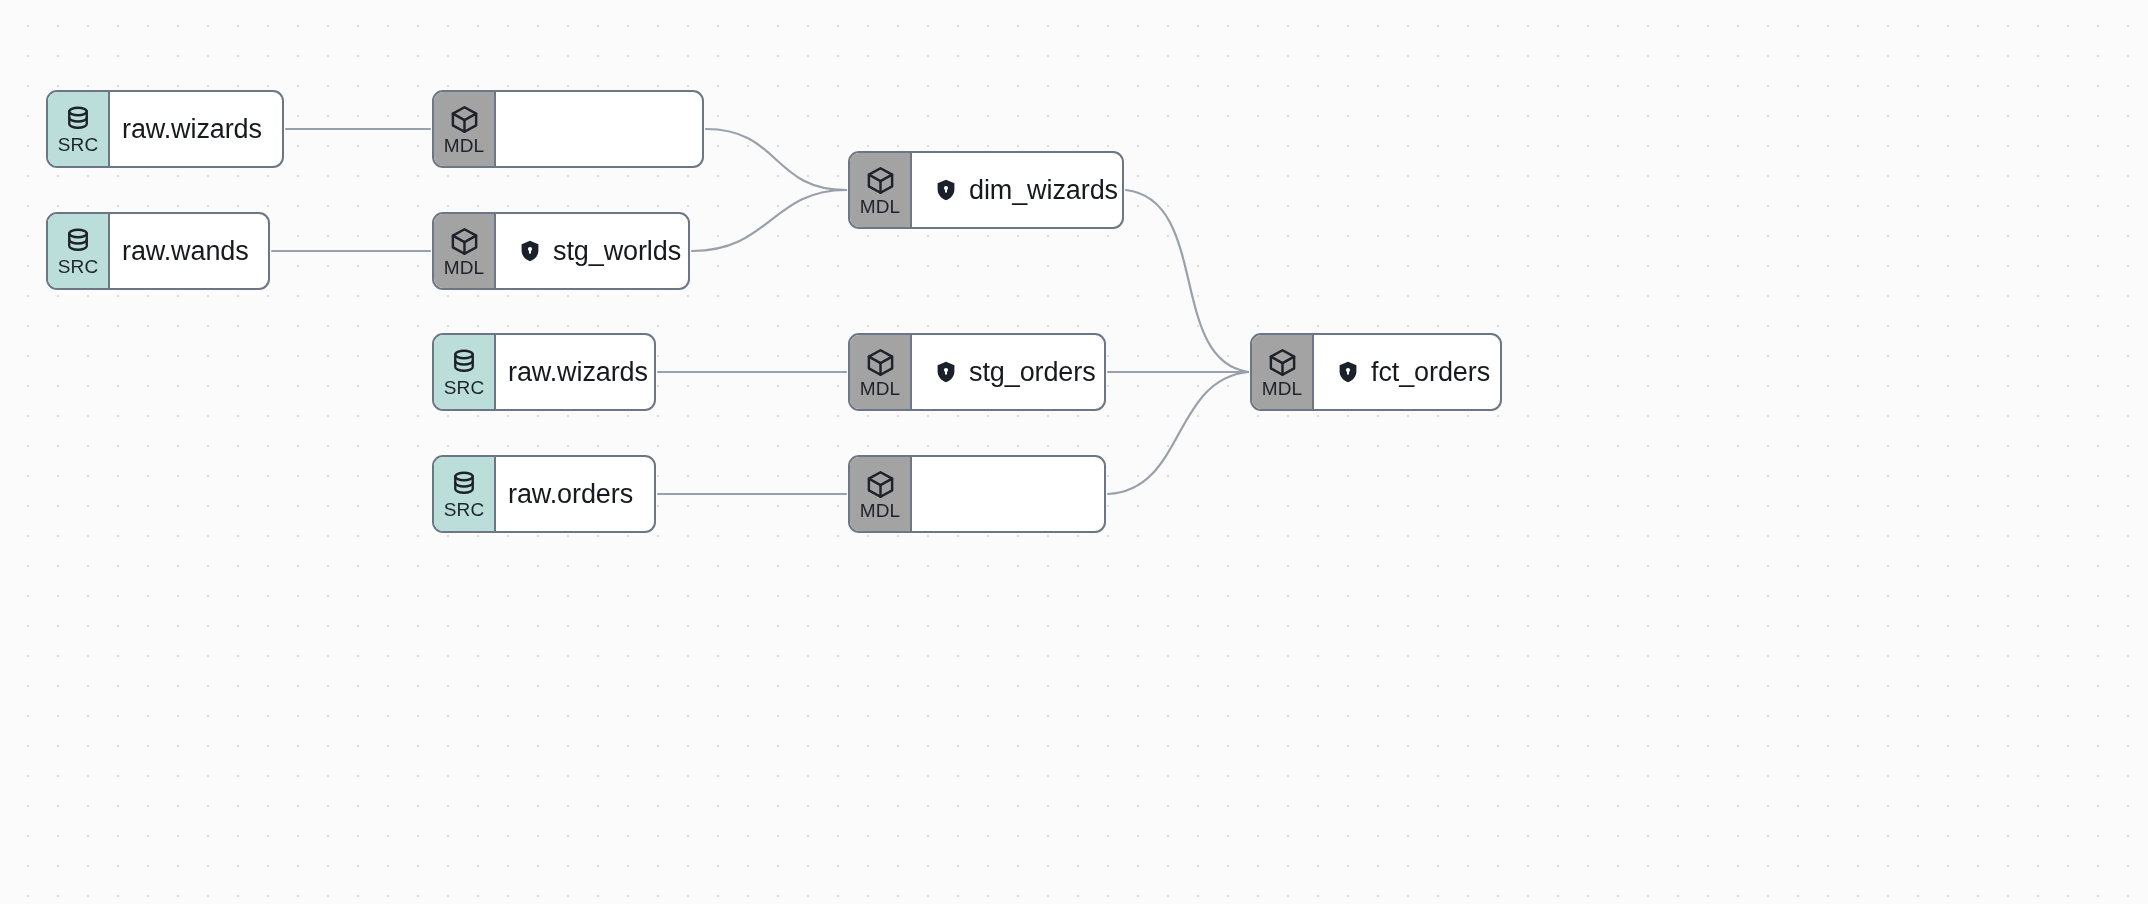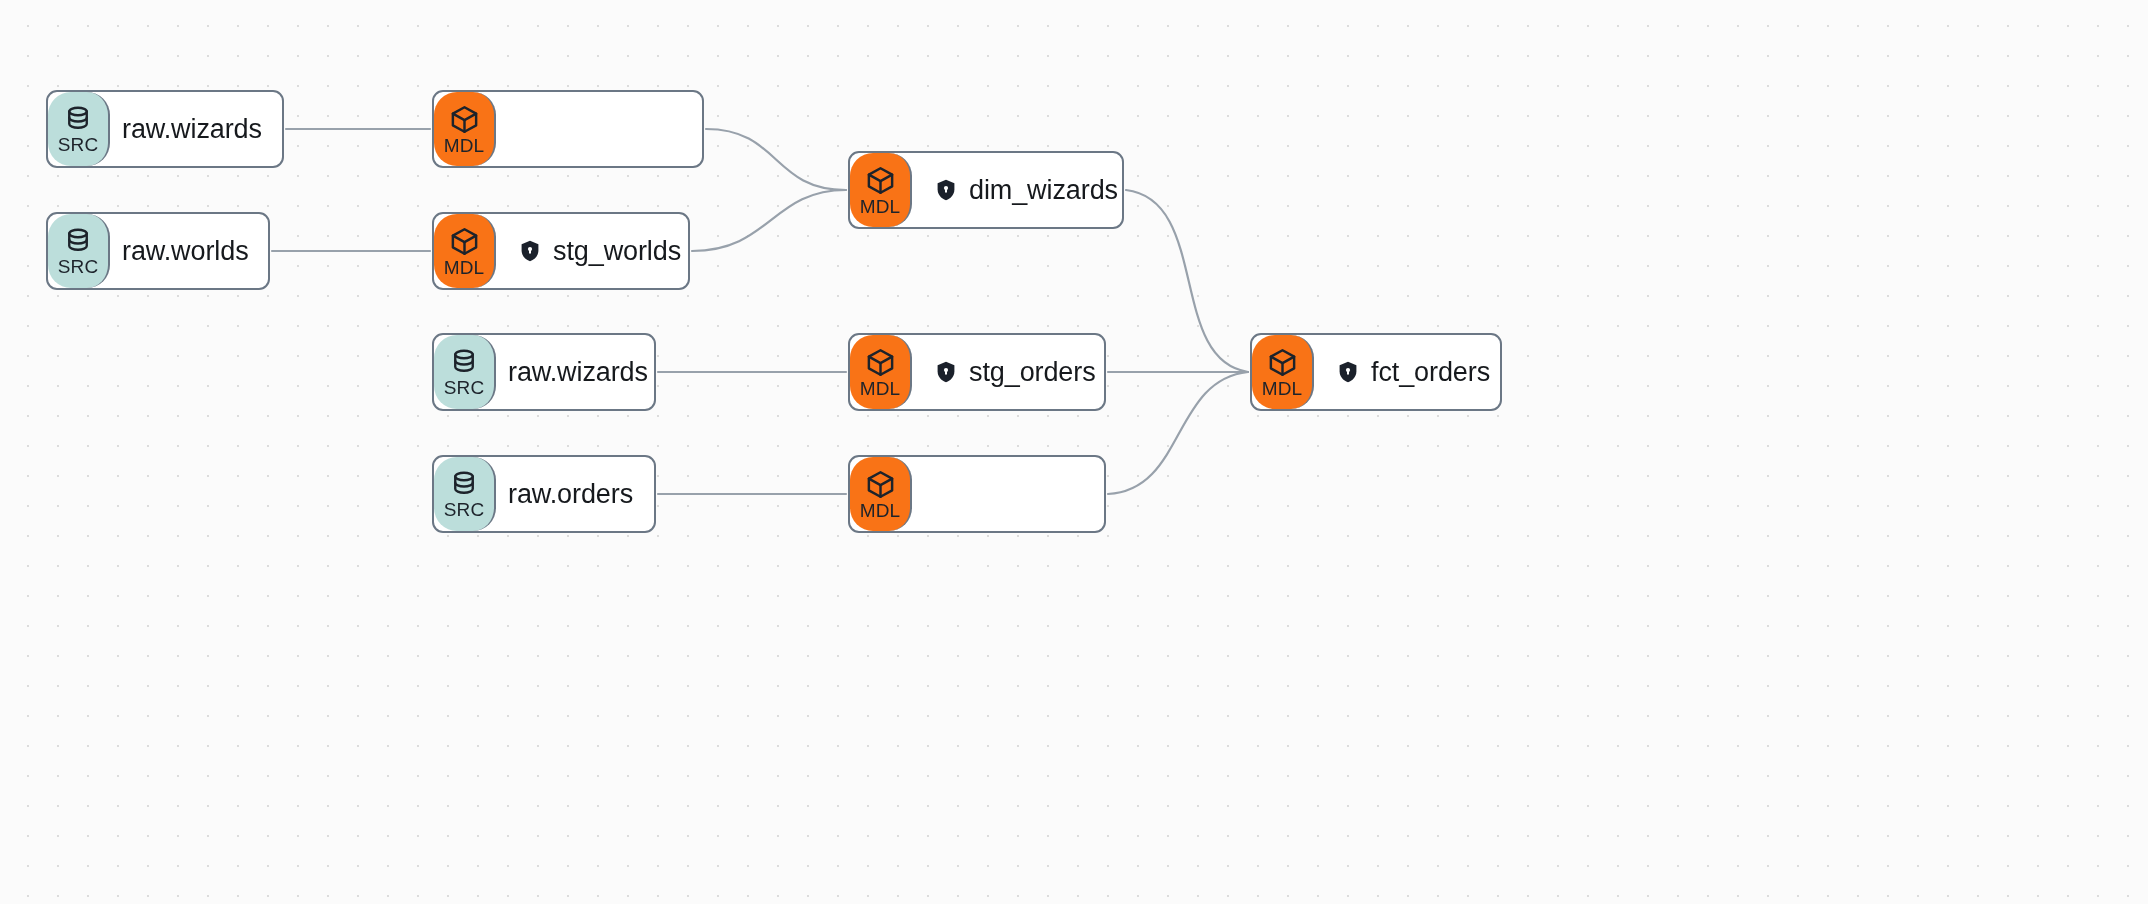--- a/index.html
+++ b/index.html
@@ -57,24 +57,23 @@
   .badge {
     flex: 0 0 auto;
     width: 62px;
     display: flex;
     flex-direction: column;
     align-items: center;
     justify-content: center;
     gap: 1px;
     border-right: 2.4px solid #6b7785;
     box-sizing: border-box;
-    border-radius: 23px;
   }
   .node.src .badge { background: #bcdedb; }
-  .node.mdl .badge { background: #f97316; }
+  .node.mdl .badge { background: #a3a3a3; }
 
   .badge svg { display: block; }
 
   .badge-text {
     font-size: 19px;
     line-height: 1;
     color: #1d232b;
     letter-spacing: .1px;
   }
 
@@ -140,21 +139,21 @@
             <svg width="30" height="30" viewBox="0 0 24 24" fill="none" stroke="#1d232b" stroke-width="1.9" stroke-linecap="round" stroke-linejoin="round">
             <ellipse cx="12" cy="6" rx="7" ry="3"></ellipse>
             <path d="M5 6v5c0 1.66 3.13 3 7 3s7-1.34 7-3V6"></path>
             <path d="M5 11v5c0 1.66 3.13 3 7 3s7-1.34 7-3v-5"></path>
           </svg>
           </span>
       <span class="badge-text">SRC</span>
     </div>
     <div class="node-body">
 
-      <span class="node-label">raw.worlds</span>
+      <span class="node-label">raw.wands</span>
     </div>
   </div>
       <div class="node src" style="left: 432px; top: 333px; width: 224px;">
     <div class="badge">
       <span class="badge-glyph">
             <svg width="30" height="30" viewBox="0 0 24 24" fill="none" stroke="#1d232b" stroke-width="1.9" stroke-linecap="round" stroke-linejoin="round">
             <ellipse cx="12" cy="6" rx="7" ry="3"></ellipse>
             <path d="M5 6v5c0 1.66 3.13 3 7 3s7-1.34 7-3V6"></path>
             <path d="M5 11v5c0 1.66 3.13 3 7 3s7-1.34 7-3v-5"></path>
           </svg>

